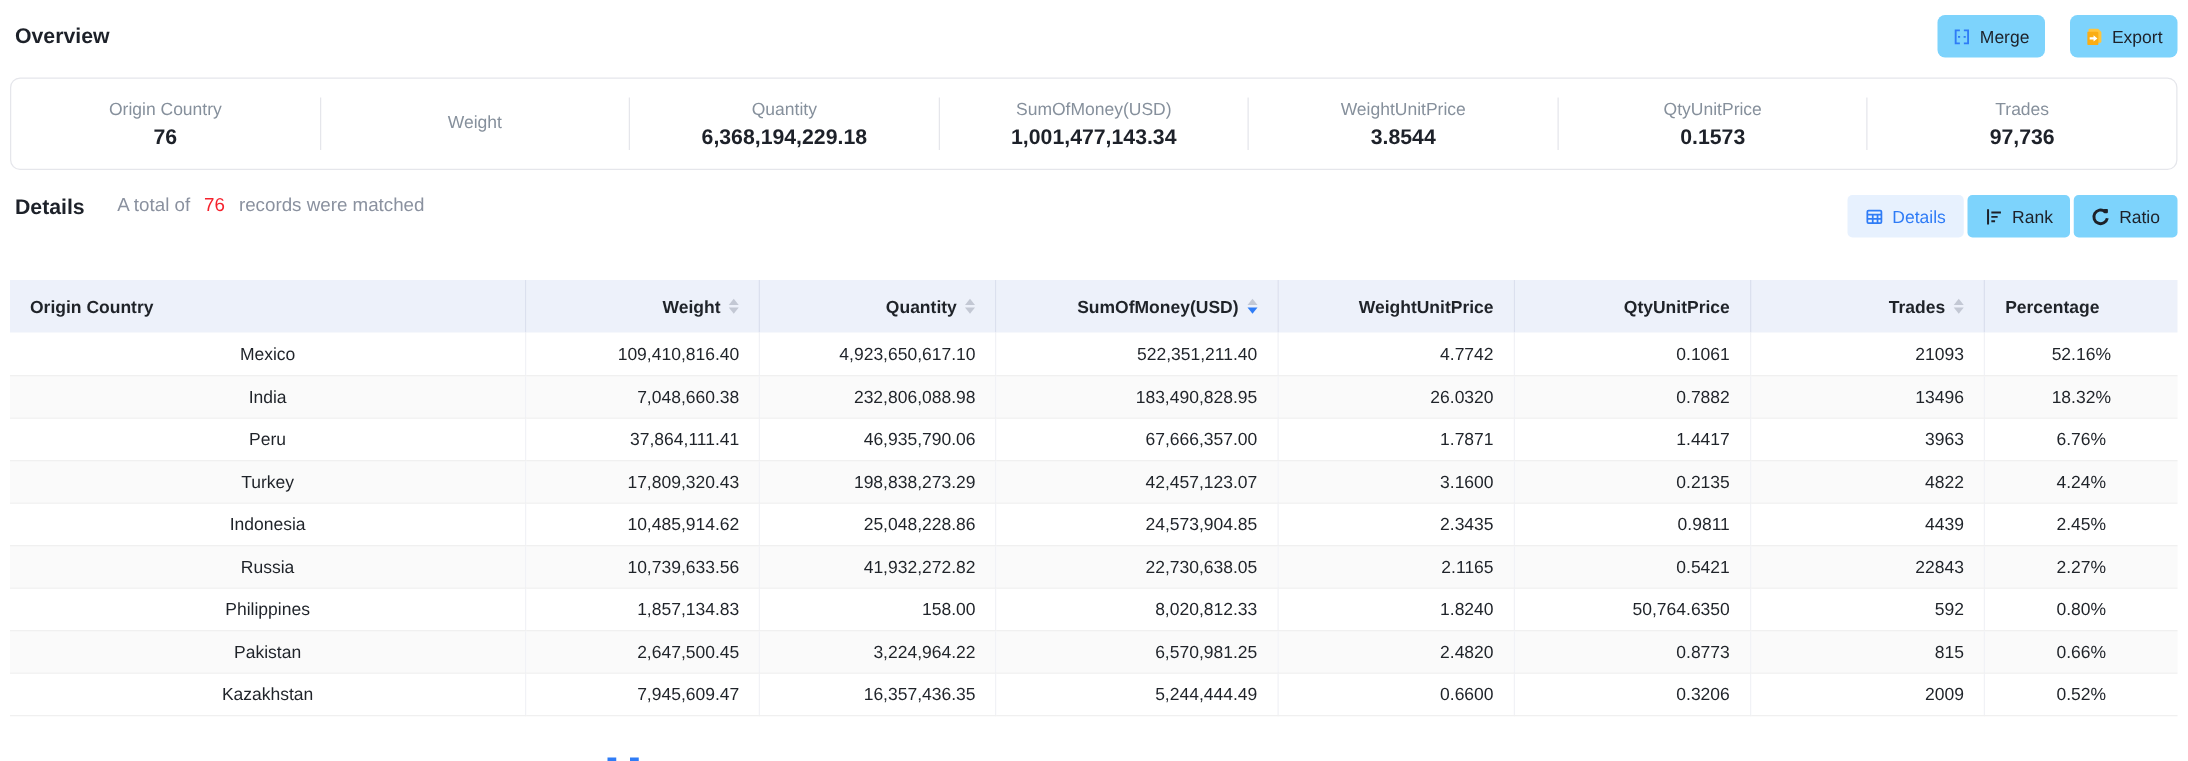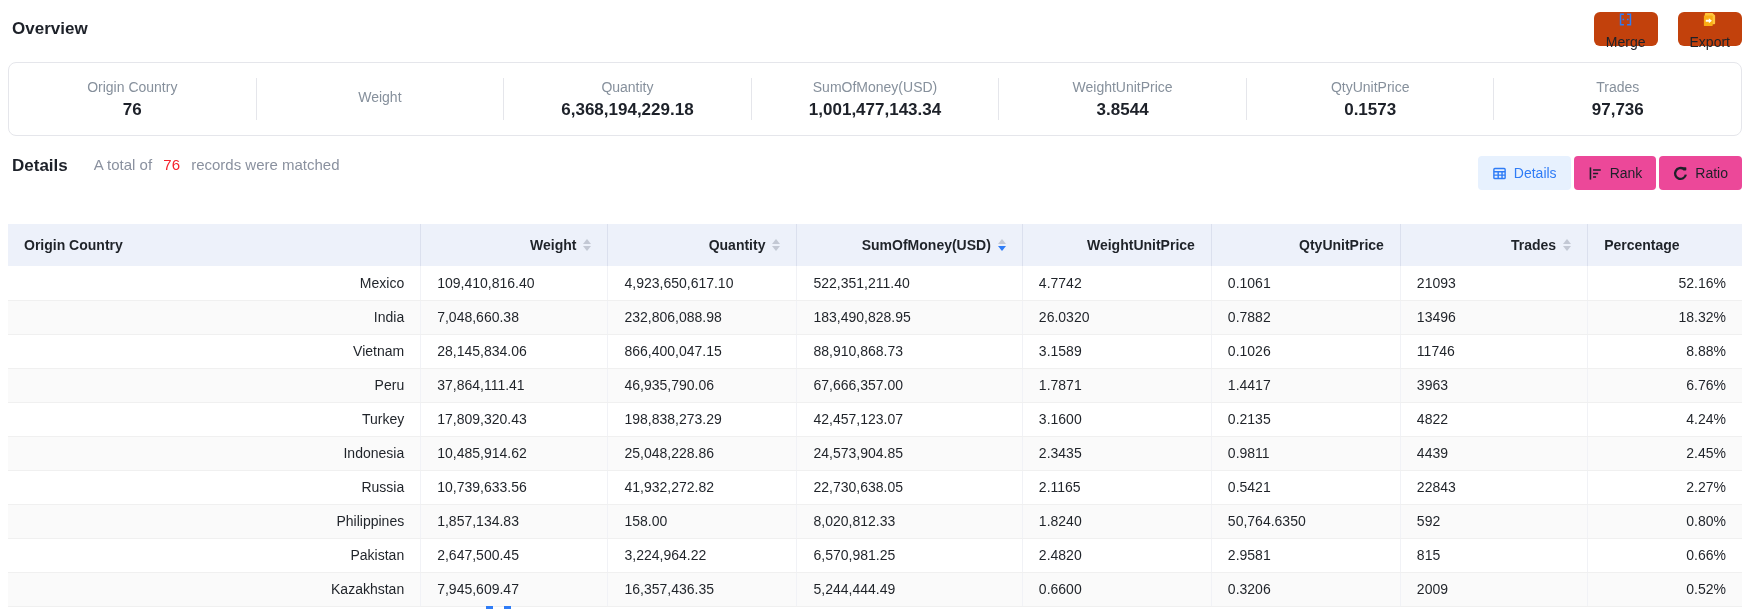--- a/index.html
+++ b/index.html
@@ -5,61 +5,61 @@
   * { box-sizing: border-box; margin: 0; padding: 0; }
   html,body { background:#fff; }
   body { font-family:"Liberation Sans", sans-serif; color:#1f2329; }
   .page { position:relative; width:1750px; height:609px; overflow:hidden; background:#fff; }
 
   
   .top-bar { display:flex; align-items:center; justify-content:space-between; padding:12px 8px 0 12px; height:46px; }
   .top-bar h1 { font-size:17px; font-weight:700; color:#1d2129; }
   .top-actions { display:flex; gap:20px; }
   .btn { display:inline-flex; align-items:center; gap:7px; height:34px; padding:0 12px;
-         background:#c2410c; border:none; border-radius:6px; font-family:inherit;
-         font-size:14px; color:#1d2129; cursor:pointer;flex-direction:column; }
+         background:#7dd3fc; border:none; border-radius:6px; font-family:inherit;
+         font-size:14px; color:#1d2129; cursor:pointer; }
   .btn-icon { display:inline-flex; width:15px; height:15px; }
 
   
   .overview-card { margin:16px 8px 0; height:74px; border:1px solid #e5e6eb; border-radius:8px;
                    display:flex; align-items:center; background:#fff; }
   .stat-cell { flex:1; text-align:center; }
   .stat-divider { width:1px; height:42px; background:#e5e6eb; }
   .stat-label { font-size:14px; color:#86909c; margin-bottom:5px; }
   .stat-value { font-size:17px; font-weight:700; color:#1d2129; }
 
   
   .details-bar { margin:20px 8px 0 12px; height:34px; display:flex; }
   .details-bar h2 { font-size:17px; font-weight:700; color:#1d2129; margin-right:26px; }
   .match-text { font-size:15px; color:#8a919f; }
   .match-count { color:#f5222d; margin:0 7px; }
   .tabs { margin-left:auto; display:flex; gap:3px; }
   .tab { display:inline-flex; align-items:center; gap:7px; height:34px; padding:0 14px;
-         background:#ec4899; border:none; border-radius:4px; font-family:inherit;
+         background:#7dd3fc; border:none; border-radius:4px; font-family:inherit;
          font-size:14px; color:#1d2129; cursor:pointer; }
   .tab .tab-icon { display:inline-flex; width:15px; height:15px; color:#1d2129; }
   .tab.active { background:#e7f1fe; color:#2f7cf6; }
   .tab.active .tab-icon { color:#2f7cf6; }
 
   
   .data-table { width:1734px; margin:34px 8px 0; border-collapse:collapse; table-layout:fixed; }
   .data-table th { height:42px; background:#edf1fa; font-size:14px; font-weight:700; color:#1f2329;
                    padding:0 16px; border-right:1px solid #dbe0ee; }
   .data-table th:last-child { border-right:none; }
   .data-table th.sortable { cursor:pointer; }
   .th-inner { display:flex; align-items:center; gap:7px; }
   th.al-right .th-inner { justify-content:flex-end; }
   th.al-left .th-inner { justify-content:flex-start; }
   .data-table td { height:34px; font-size:14px; color:#1f2329; padding:0 16px;
                    border-right:1px solid #f1f2f6; border-bottom:1px solid #f0f0f0; background:#fff;
                    white-space:nowrap; overflow:hidden; }
   .data-table td:last-child { border-right:none; }
   .data-table tbody tr:nth-child(even) td { background:#fafafa; }
-  td.al-right { text-align:left;margin-top:11px; }
-  td.al-left { text-align:right; }
+  td.al-right { text-align:right;margin-top:11px; }
+  td.al-left { text-align:center; }
 
   
   .carets { display:inline-flex; flex-direction:column; gap:2px; }
   .caret { width:0; height:0; border-left:4px solid transparent; border-right:4px solid transparent; }
   .caret.up { border-bottom:5px solid #c3c8d4; }
   .caret.down { border-top:5px solid #c3c8d4; }
   .caret.down.active { border-top-color:#2f7cf6; }
 
   
   .clip-artifact { position:absolute; bottom:0; height:3px; width:7px; background:#2f7cf6; }
@@ -261,30 +261,20 @@
           <td class="al-left">India</td>
           <td class="al-right">7,048,660.38</td>
           <td class="al-right">232,806,088.98</td>
           <td class="al-right">183,490,828.95</td>
           <td class="al-right">26.0320</td>
           <td class="al-right">0.7882</td>
           <td class="al-right">13496</td>
           <td class="al-left">18.32%</td>
         </tr>
         <tr>
-          <td class="al-left">Vietnam</td>
-          <td class="al-right">28,145,834.06</td>
-          <td class="al-right">866,400,047.15</td>
-          <td class="al-right">88,910,868.73</td>
-          <td class="al-right">3.1589</td>
-          <td class="al-right">0.1026</td>
-          <td class="al-right">11746</td>
-          <td class="al-left">8.88%</td>
-        </tr>
-        <tr>
           <td class="al-left">Peru</td>
           <td class="al-right">37,864,111.41</td>
           <td class="al-right">46,935,790.06</td>
           <td class="al-right">67,666,357.00</td>
           <td class="al-right">1.7871</td>
           <td class="al-right">1.4417</td>
           <td class="al-right">3963</td>
           <td class="al-left">6.76%</td>
         </tr>
         <tr>
@@ -326,21 +316,21 @@
           <td class="al-right">50,764.6350</td>
           <td class="al-right">592</td>
           <td class="al-left">0.80%</td>
         </tr>
         <tr>
           <td class="al-left">Pakistan</td>
           <td class="al-right">2,647,500.45</td>
           <td class="al-right">3,224,964.22</td>
           <td class="al-right">6,570,981.25</td>
           <td class="al-right">2.4820</td>
-          <td class="al-right">2.9581</td>
+          <td class="al-right">0.8773</td>
           <td class="al-right">815</td>
           <td class="al-left">0.66%</td>
         </tr>
         <tr>
           <td class="al-left">Kazakhstan</td>
           <td class="al-right">7,945,609.47</td>
           <td class="al-right">16,357,436.35</td>
           <td class="al-right">5,244,444.49</td>
           <td class="al-right">0.6600</td>
           <td class="al-right">0.3206</td>

